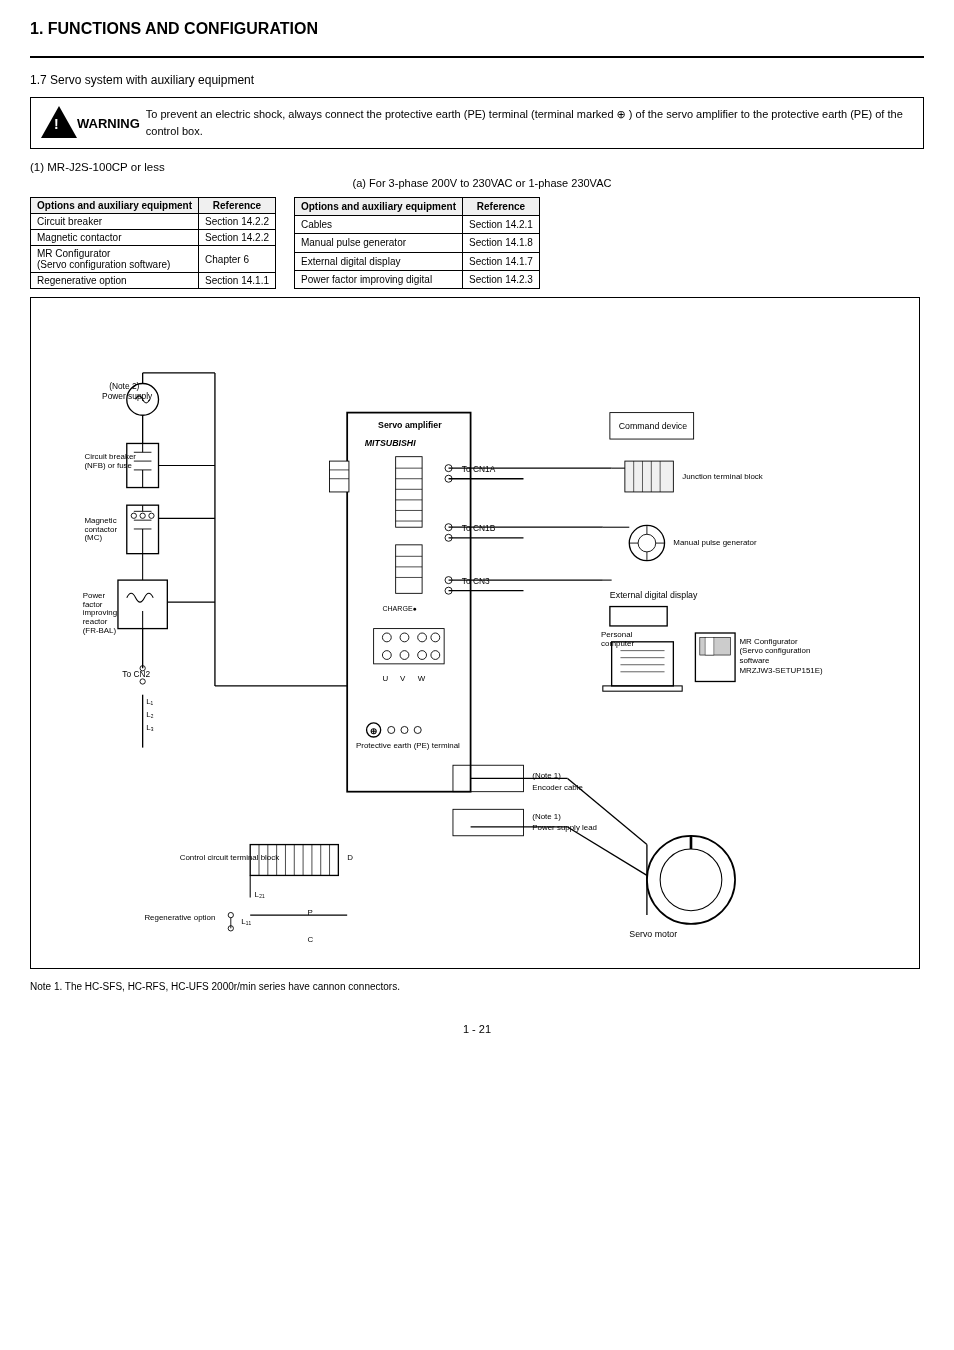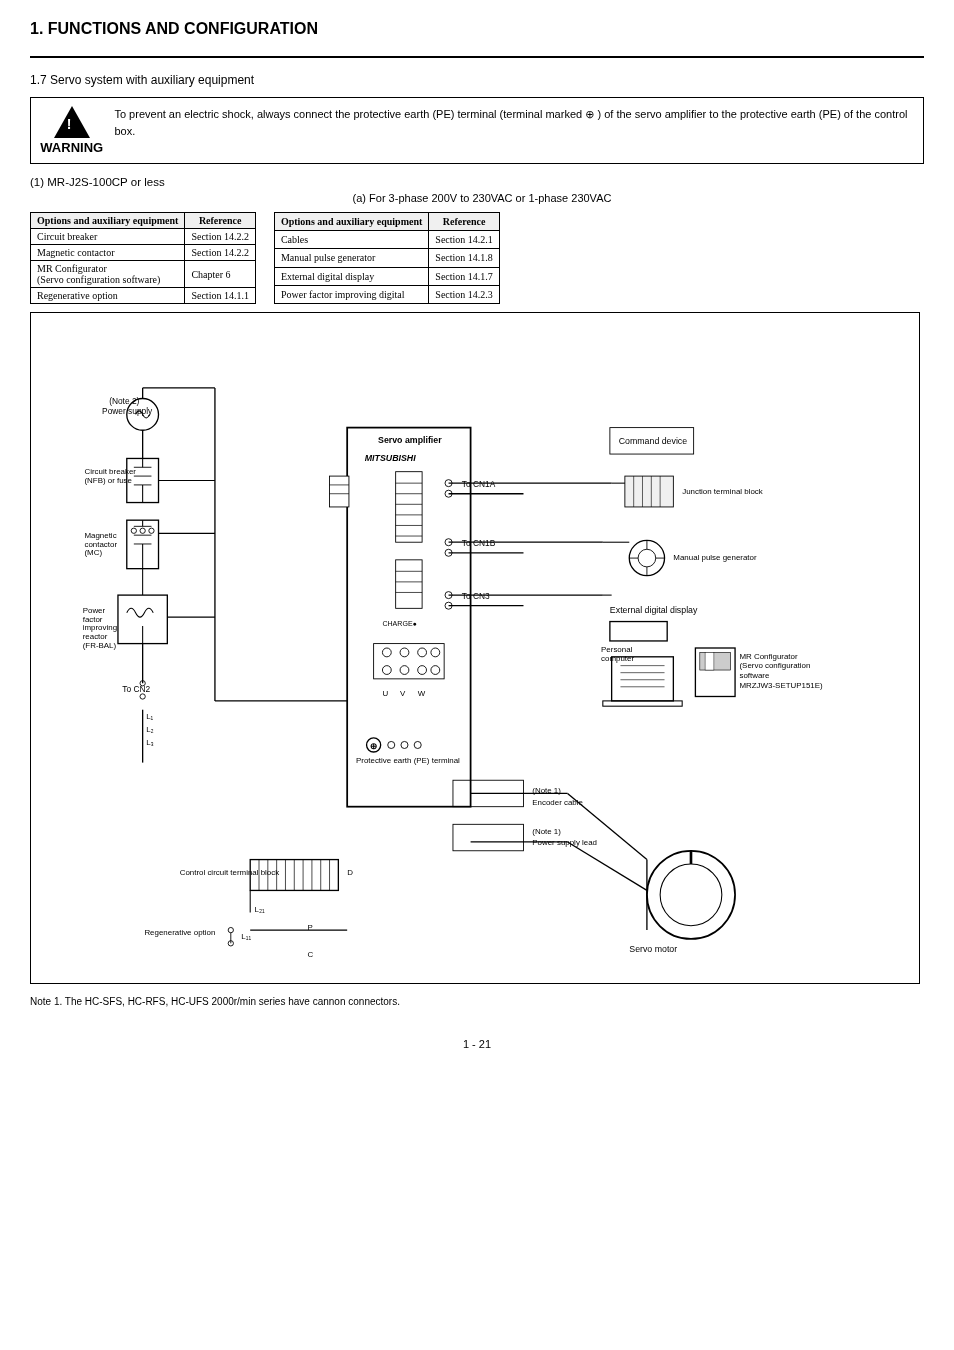--- a/index.html
+++ b/index.html
@@ -26,21 +26,21 @@
     .warning-box {
       border: 1.5px solid #000;
       display: flex;
       align-items: flex-start;
       padding: 8px 10px;
       margin-bottom: 12px;
       gap: 12px;
     }
     .warning-icon {
       display: flex;
-      flex-direction: column;
+      flex-direction: row;
       align-items: center;
       min-width: 60px;
     }
     .warning-triangle {
       width: 0; height: 0;
       border-left: 18px solid transparent;
       border-right: 18px solid transparent;
       border-bottom: 32px solid #000;
       position: relative;
       margin-bottom: 2px;
@@ -73,21 +73,20 @@
       text-align: center;
     }
     .table-area {
       display: flex;
       gap: 8px;
       margin-bottom: 8px;
     }
     table {
       border-collapse: collapse;
       font-size: 10px;
-      font-family: Liberation Serif, serif;
     }
     table td, table th {
       border: 1px solid #000;
       padding: 2px 6px;
       white-space: nowrap;
     }
     table th {
       background: #f0f0f0;
       font-weight: bold;
     }

